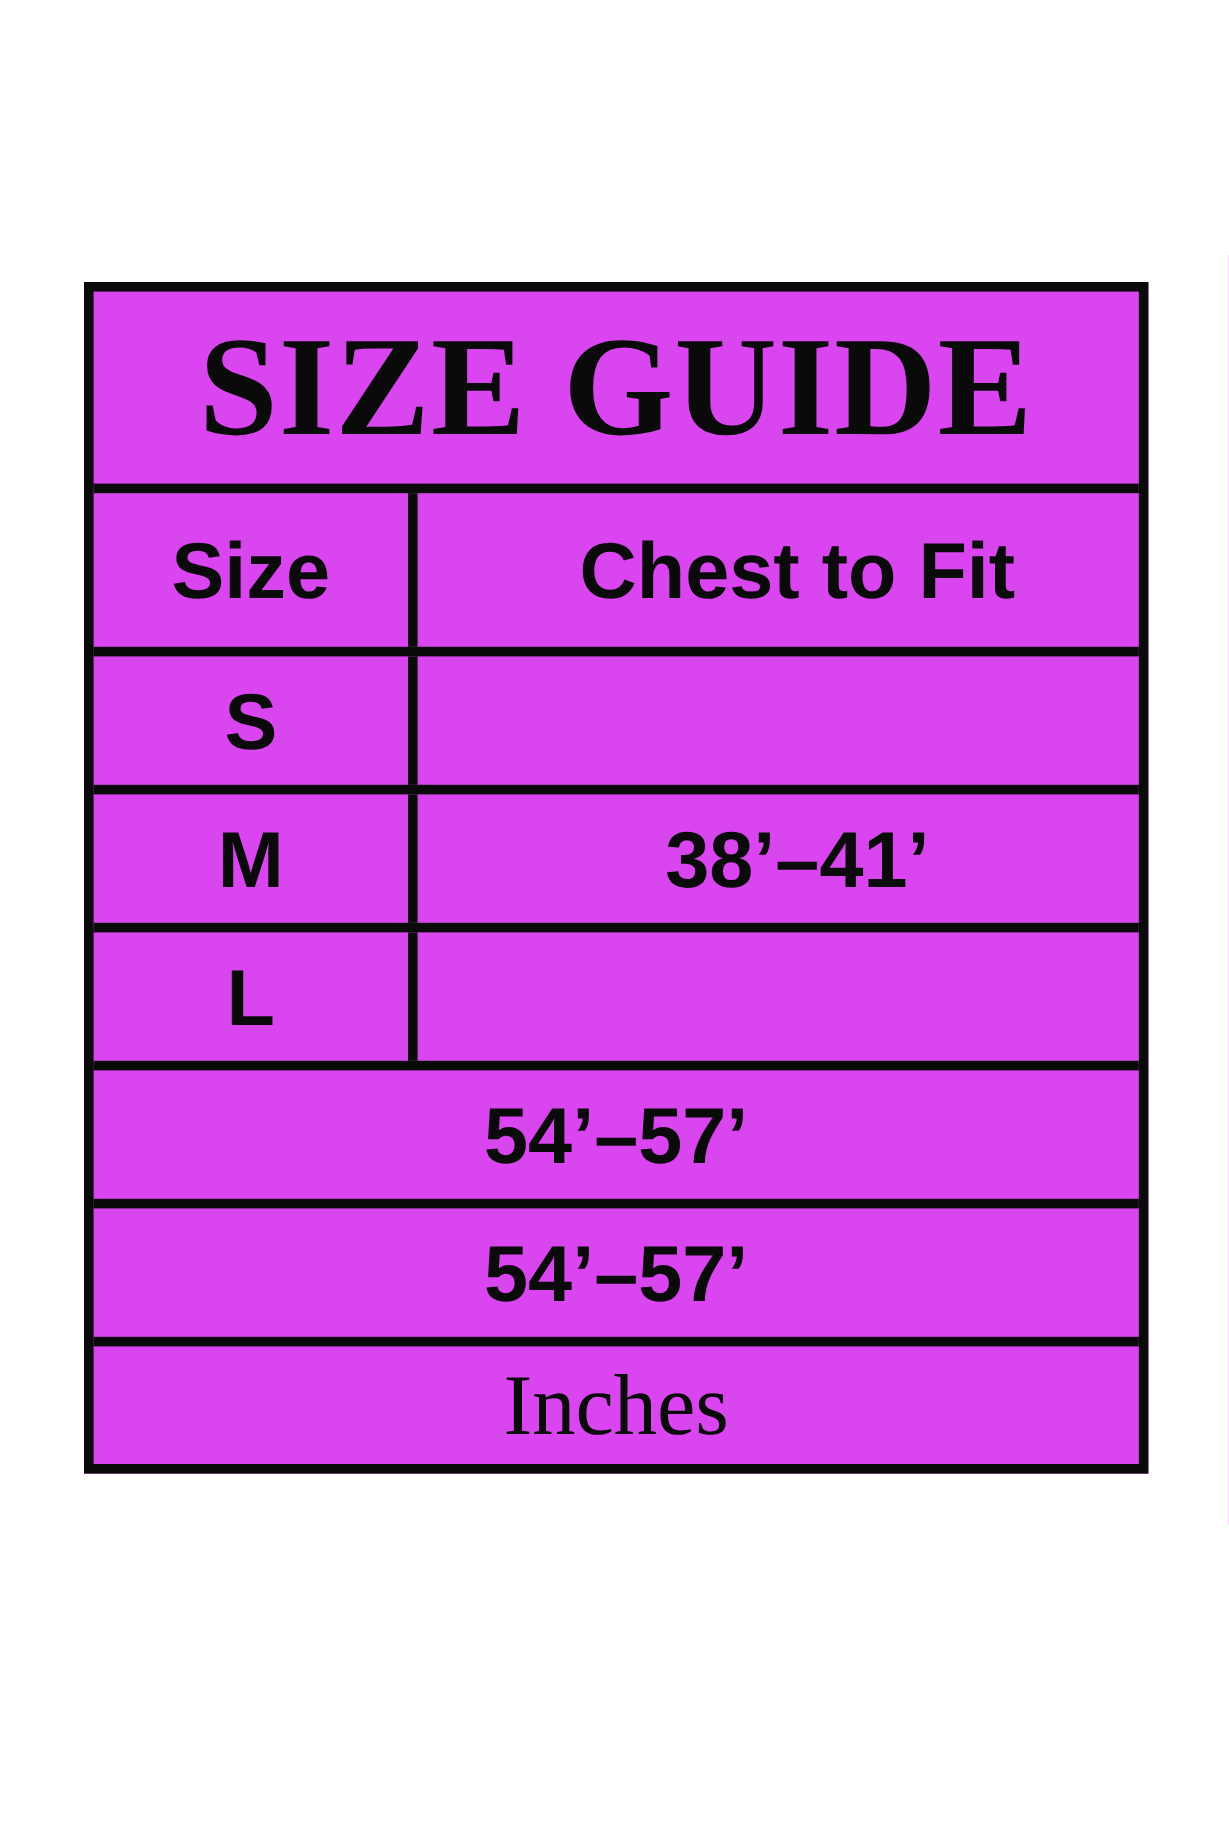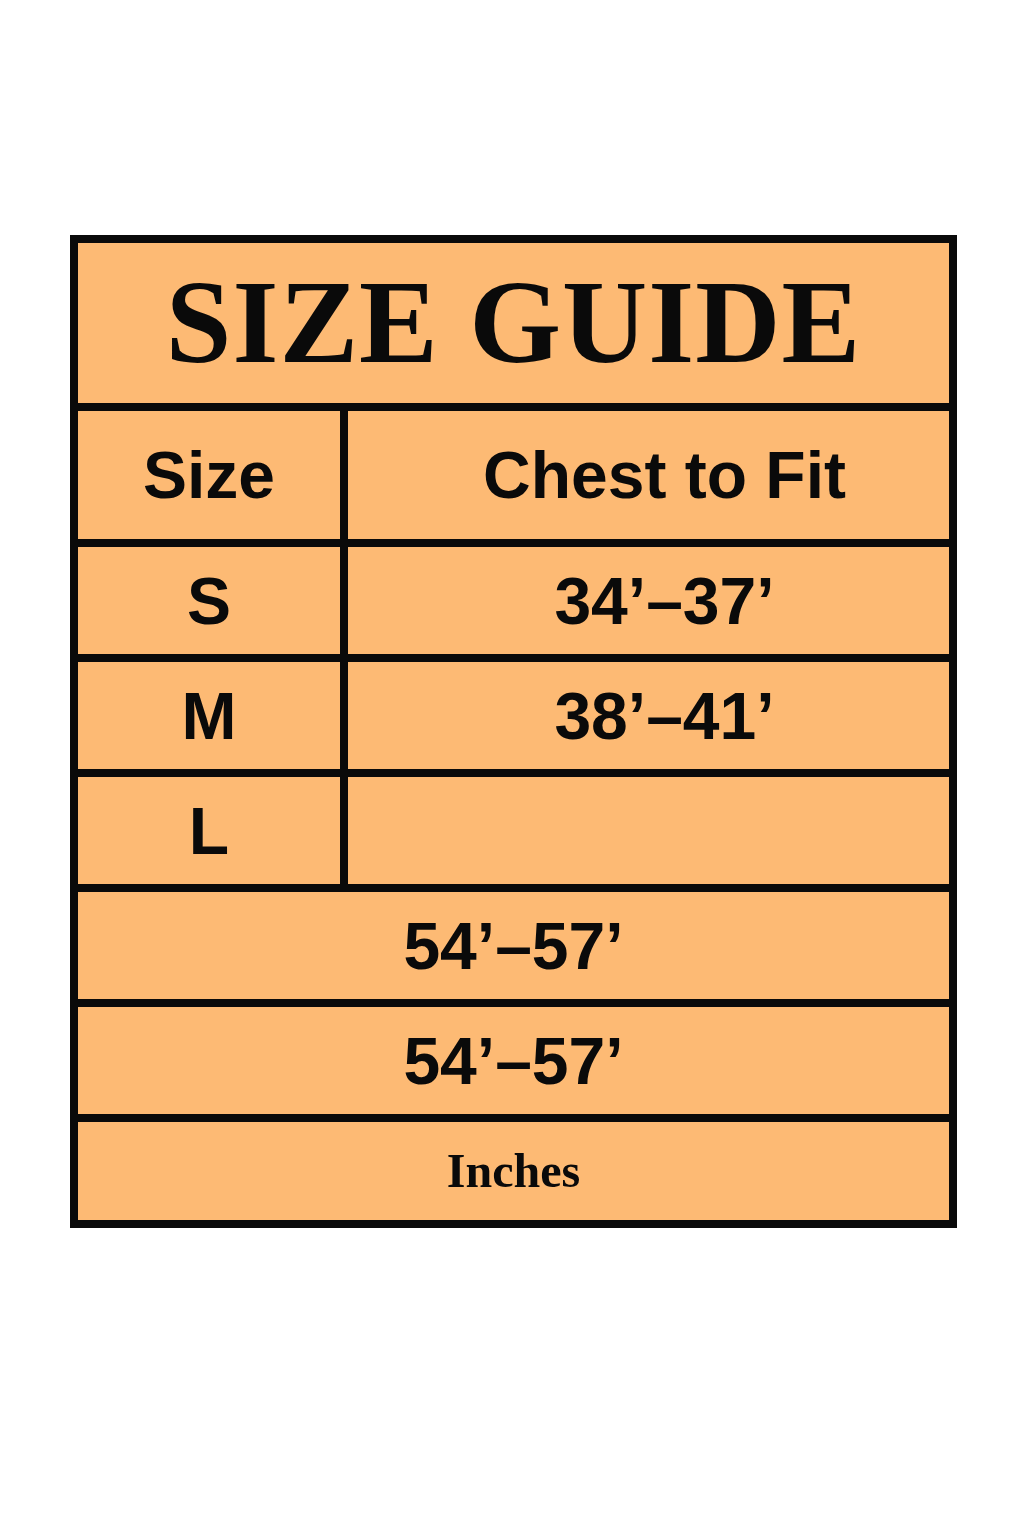--- a/index.html
+++ b/index.html
@@ -14,21 +14,21 @@
     overflow: hidden;
     font-family: "Liberation Sans", sans-serif;
   }
   .size-table {
     position: absolute;
     left: 70px;
     top: 235px;
     width: 887px;
     box-sizing: border-box;
     border: 8px solid #0a0a0a;
-    background: #fdba74;
+    background: #d946ef;
     color: #0a0a0a;
   }
   .title-row {
     height: 160px;
     border-bottom: 8px solid #0a0a0a;
     display: flex;
     align-items: center;
     justify-content: center;
   }
   .title-text {
@@ -68,22 +68,22 @@
     white-space: nowrap;
   }
   .footer-row {
     height: 98px;
     display: flex;
     align-items: center;
     justify-content: center;
   }
   .footer-text {
     font-family: "Liberation Serif", serif;
-    font-weight: bold;
-    font-size: 48px;
+    font-weight: normal;
+    font-size: 72px;
     line-height: 1;
     white-space: nowrap;
   }
 </style>
 </head>
 <body>
 
 <div class="size-table">
 
   <div class="title-row">
@@ -95,23 +95,20 @@
       <span class="cell-text">Size</span>
     </div>
     <div class="col-chest">
       <span class="cell-text">Chest to Fit</span>
     </div>
   </div>
 
   <div class="grid-row data-row">
     <div class="col-size">
       <span class="cell-text">S</span>
-    </div>
-    <div class="col-chest">
-      <span class="cell-text">34’–37’</span>
     </div>
   </div>
 
   <div class="grid-row data-row">
     <div class="col-size">
       <span class="cell-text">M</span>
     </div>
     <div class="col-chest">
       <span class="cell-text">38’–41’</span>
     </div>

